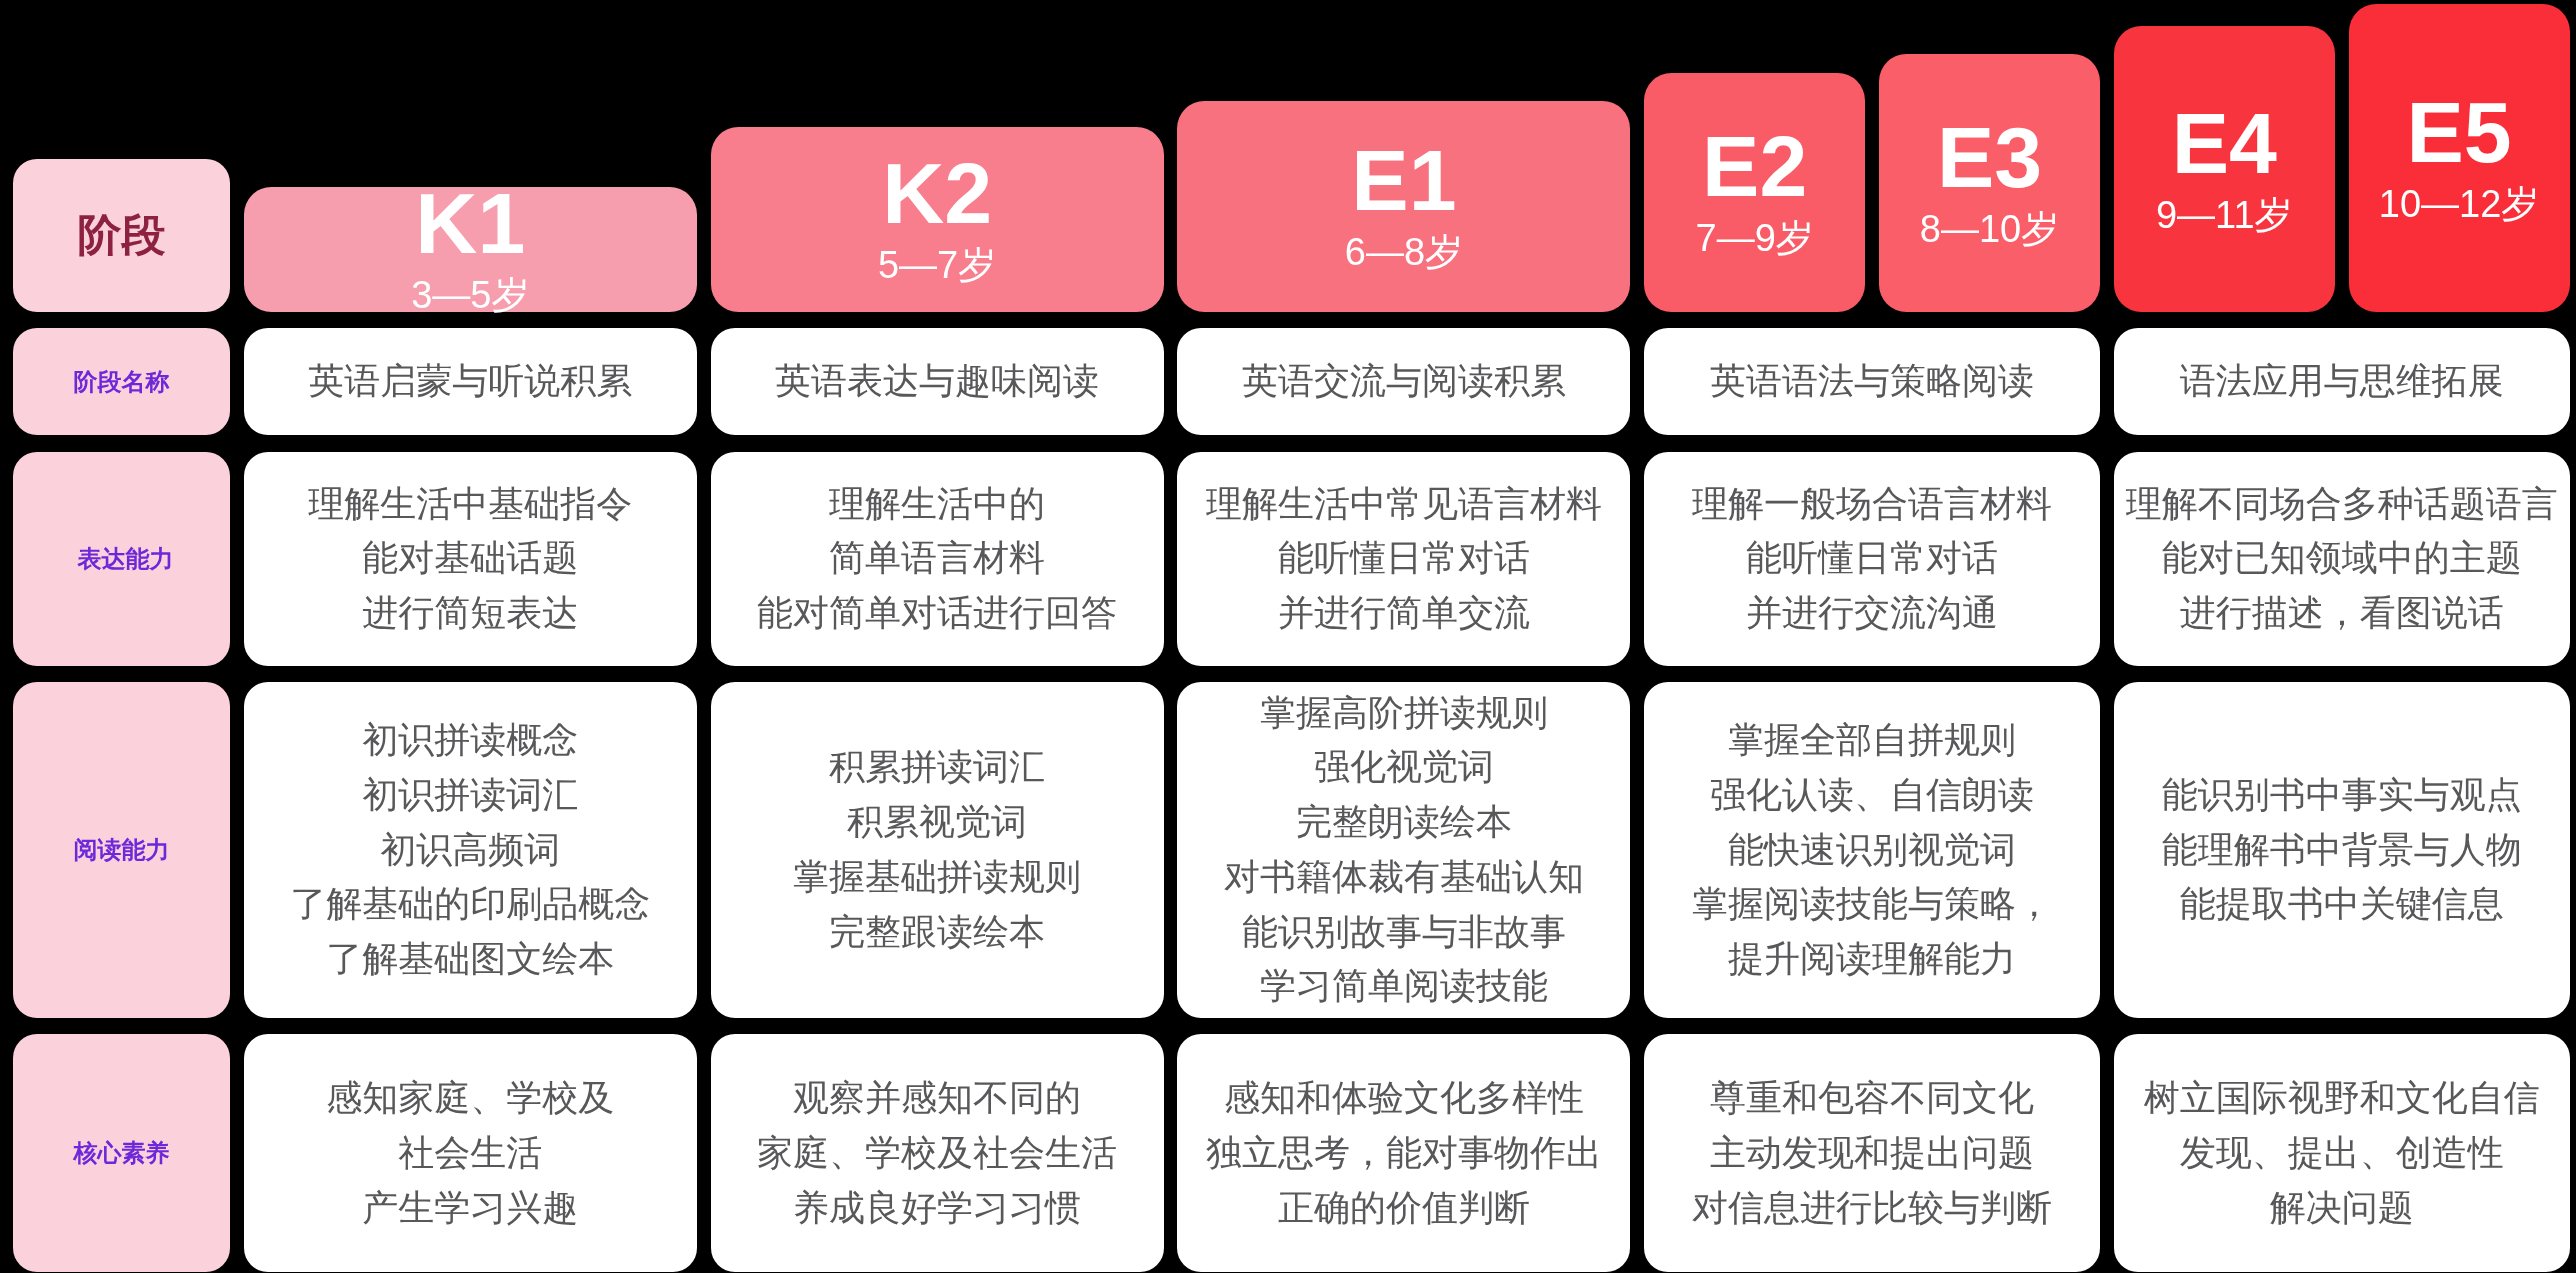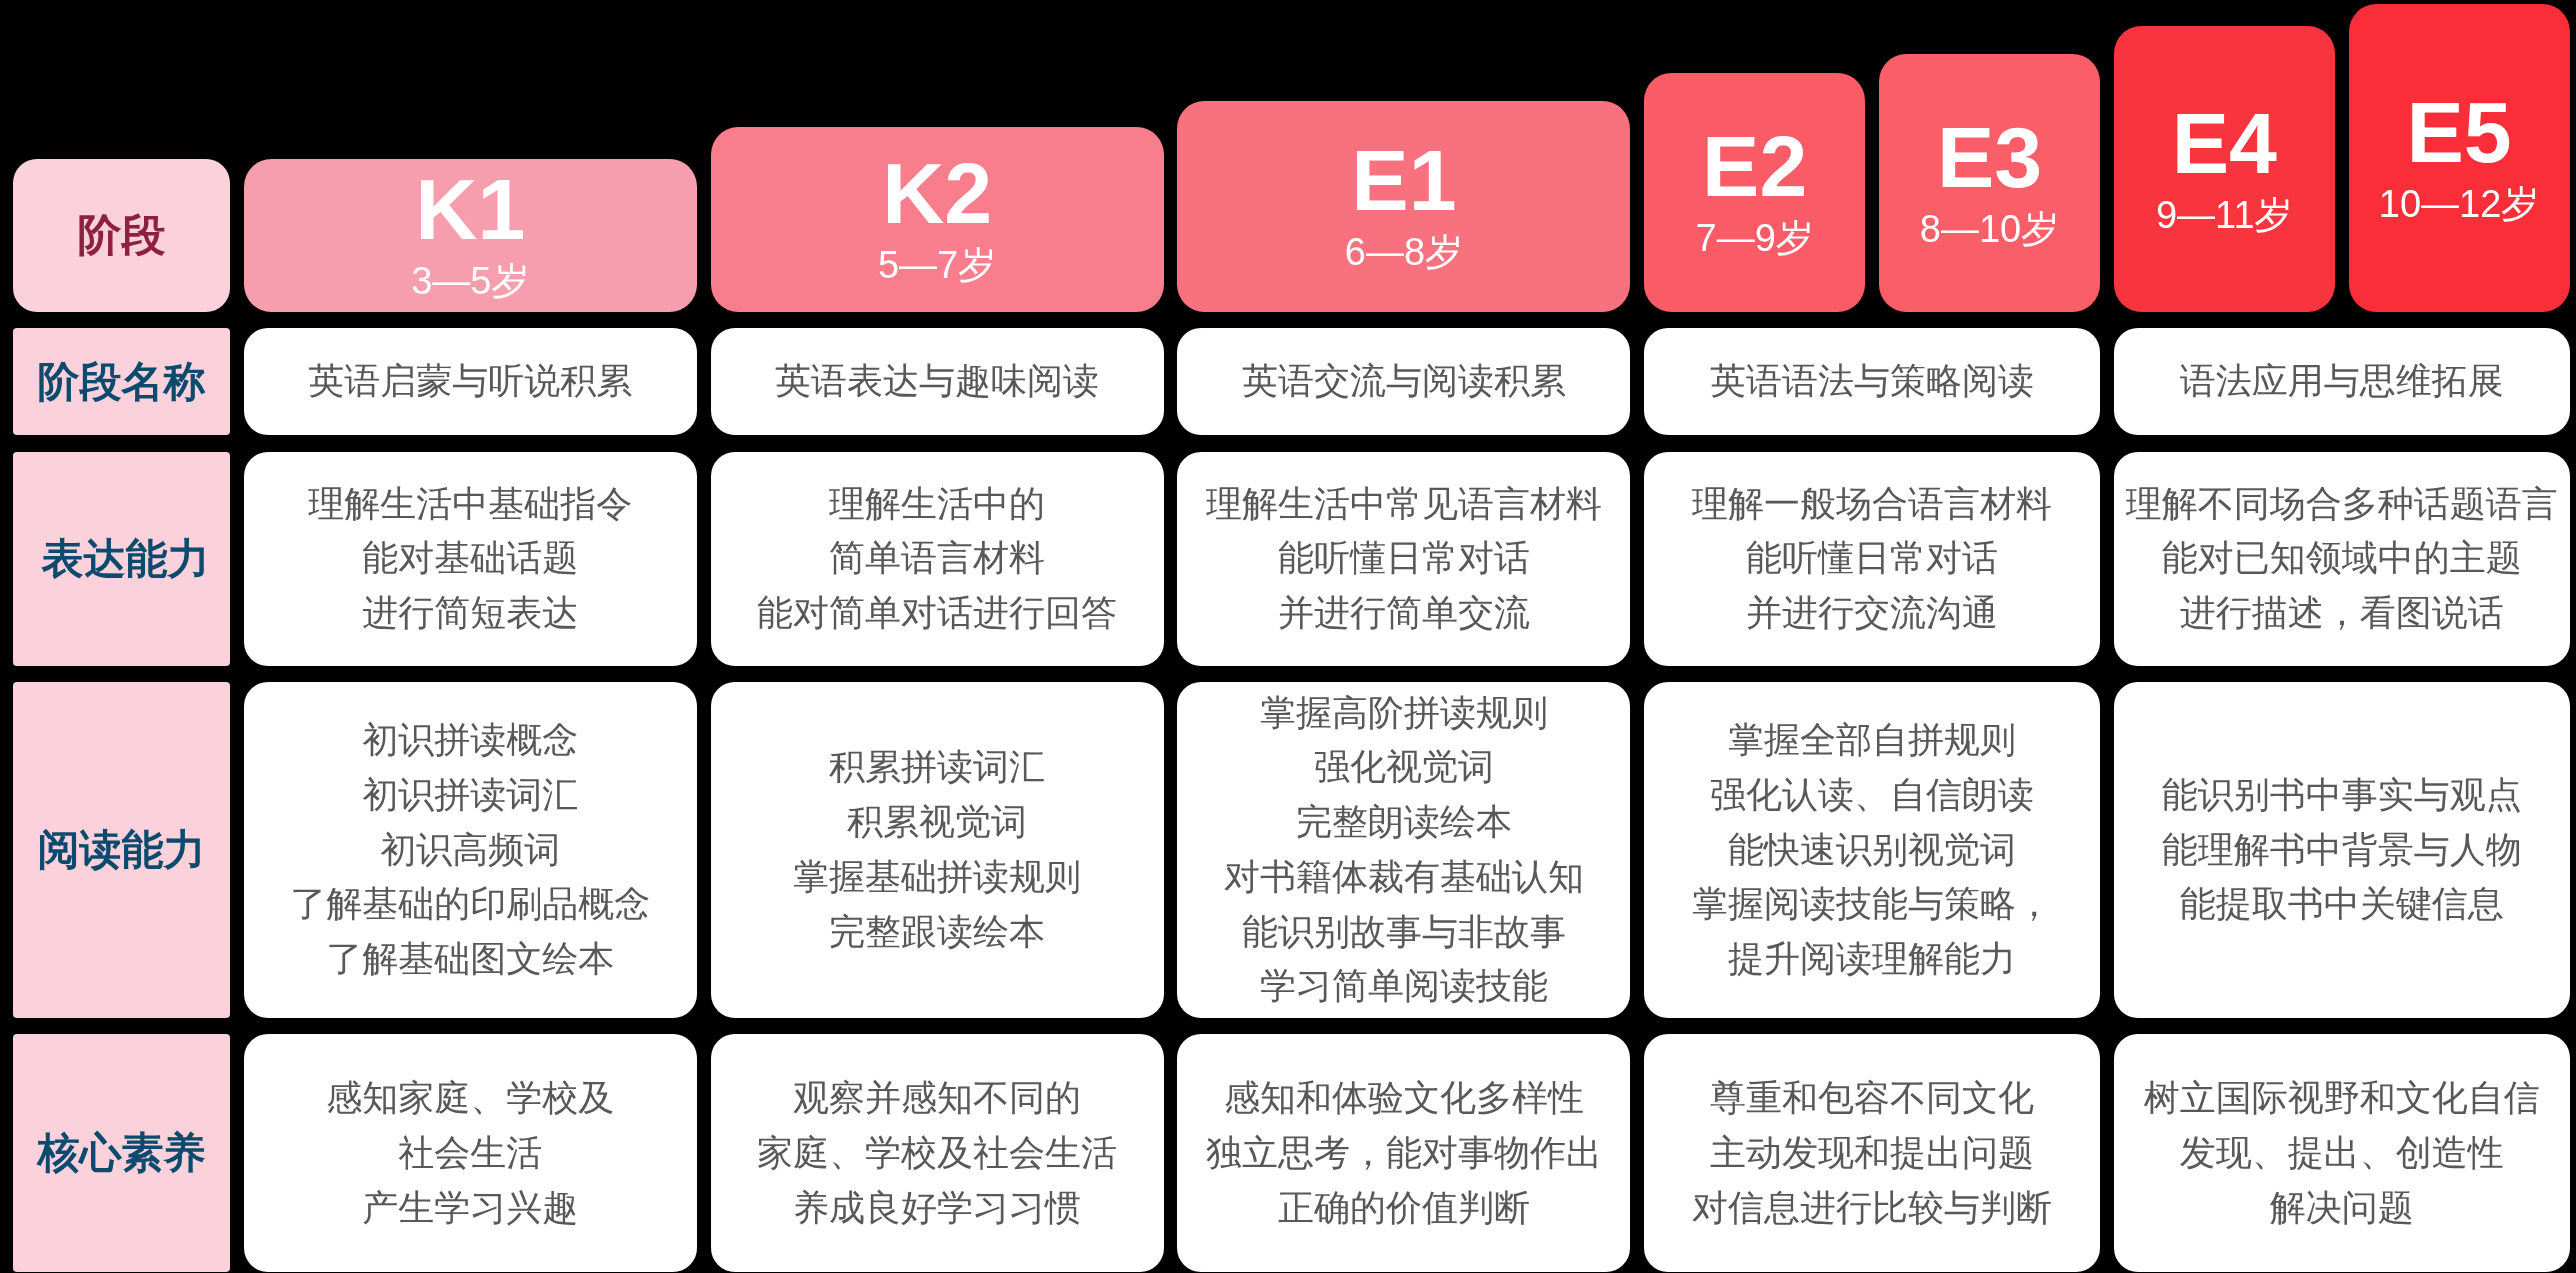--- a/index.html
+++ b/index.html
@@ -28,42 +28,42 @@
   .hdr{
     align-self:end;
     border-radius:27.5px;
     display:flex;flex-direction:column;
     align-items:center;justify-content:center;
     color:#fff;
     text-align:center;
   }
   .hdr .code{font-size:86px;font-weight:600;line-height:1.08;}
   .hdr .age{font-size:38px;font-weight:400;line-height:1.35;}
-  .hk1{height:153px}
+  .hk1{height:125px}
   .hk2{height:185px}
   .he1{height:211px}
   .he2{height:239px}
   .he3{height:258px}
   .he4{height:286px}
   .he5{height:308px}
 
   
   .stage-hdr{
     align-self:end;
     height:153px;
     border-radius:24px;
     display:flex;align-items:center;justify-content:center;
     font-size:44px;font-weight:700;
     color:#8C2240;
   }
   .rlabel{
-    border-radius:4px;
+    border-radius:24px;
     display:flex;align-items:center;justify-content:center;
-    font-size:42px;font-weight:700;
-    color:#0c4a6e;
+    font-size:24px;font-weight:700;
+    color:#6d28d9;
     text-align:center;
   }
 
   
   .cell{
     background:#fff;
     border-radius:24px;
     display:flex;align-items:center;justify-content:center;
     text-align:center;
     font-size:36px;

